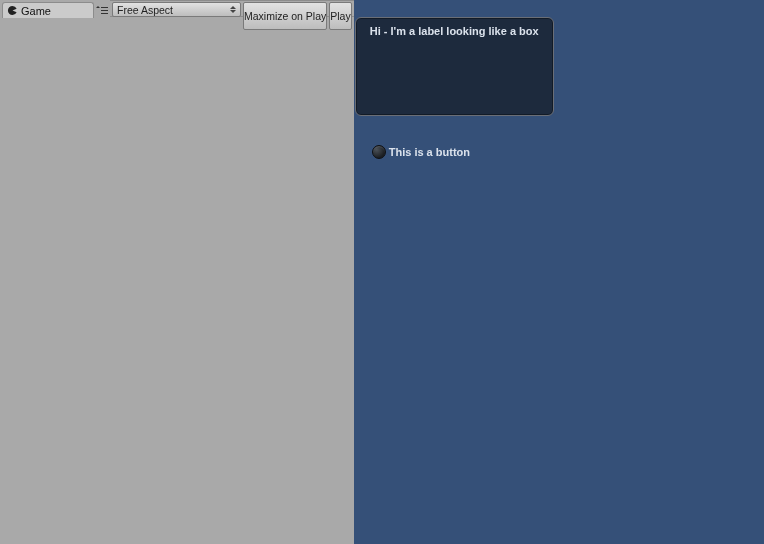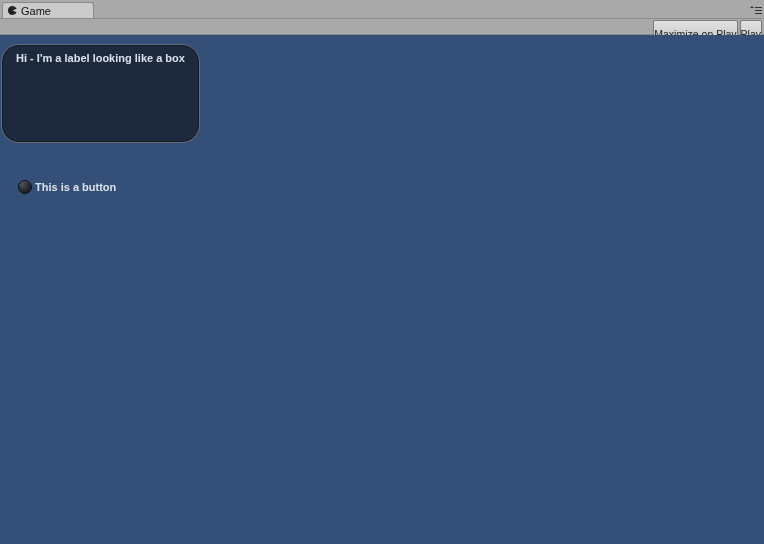--- a/index.html
+++ b/index.html
@@ -8,21 +8,20 @@
       height: 544px;
       font-family: Arial, Helvetica, sans-serif;
       font-size: 11px;
       overflow: hidden;
       background: #a9a9a9;
     }
     .root {
       width: 764px;
       height: 544px;
       display: flex;
-      flex-direction: column;
       background: #a9a9a9;
     }
     .tab-bar {
       height: 18px;
       display: flex;
       align-items: flex-end;
       padding-left: 2px;
       background: #a9a9a9;
     }
     .tab {
@@ -96,25 +95,25 @@
     }
 
     .game-view {
       flex: 1;
       background: #355078;
       position: relative;
     }
 
     .gui-box {
       position: absolute;
-      left: 1px; top: 9px;
+      left: 1px; top: 17px;
       width: 199px; height: 99px;
       background: #1d2a3d;
       border: 1px solid #6a6e76;
-      border-radius: 18px;
+      border-radius: 6px;
       color: #dbe2ec;
       font-size: 11px;
       font-weight: bold;
       text-align: center;
       padding-top: 7px;
       box-shadow: inset 0 0 0 1px rgba(0,0,0,.35);
     }
 
     .toggle-row {
       position: absolute;
@@ -152,20 +151,27 @@
       <svg width="12" height="10" viewBox="0 0 12 10">
         <path d="M0 2 L4 2 L2 0 Z" fill="#333"></path>
         <rect x="5" y="1" width="7" height="1" fill="#333"></rect>
         <rect x="5" y="4" width="7" height="1" fill="#333"></rect>
         <rect x="5" y="7" width="7" height="1" fill="#333"></rect>
       </svg>
     </span>
   </div>
 
   <div class="toolbar">
+    <div class="dropdown">
+      <span>Free Aspect</span>
+      <span class="chev">
+        <span class="up"></span>
+          <span class="dn"></span>
+      </span>
+    </div>
     <div class="spacer"></div>
     <div class="tbtn">
       <span>Maximize on Play</span>
     </div>
     <div class="tbtn">
       <span>Play</span>
     </div>
   </div>
 
   <div class="game-view">

